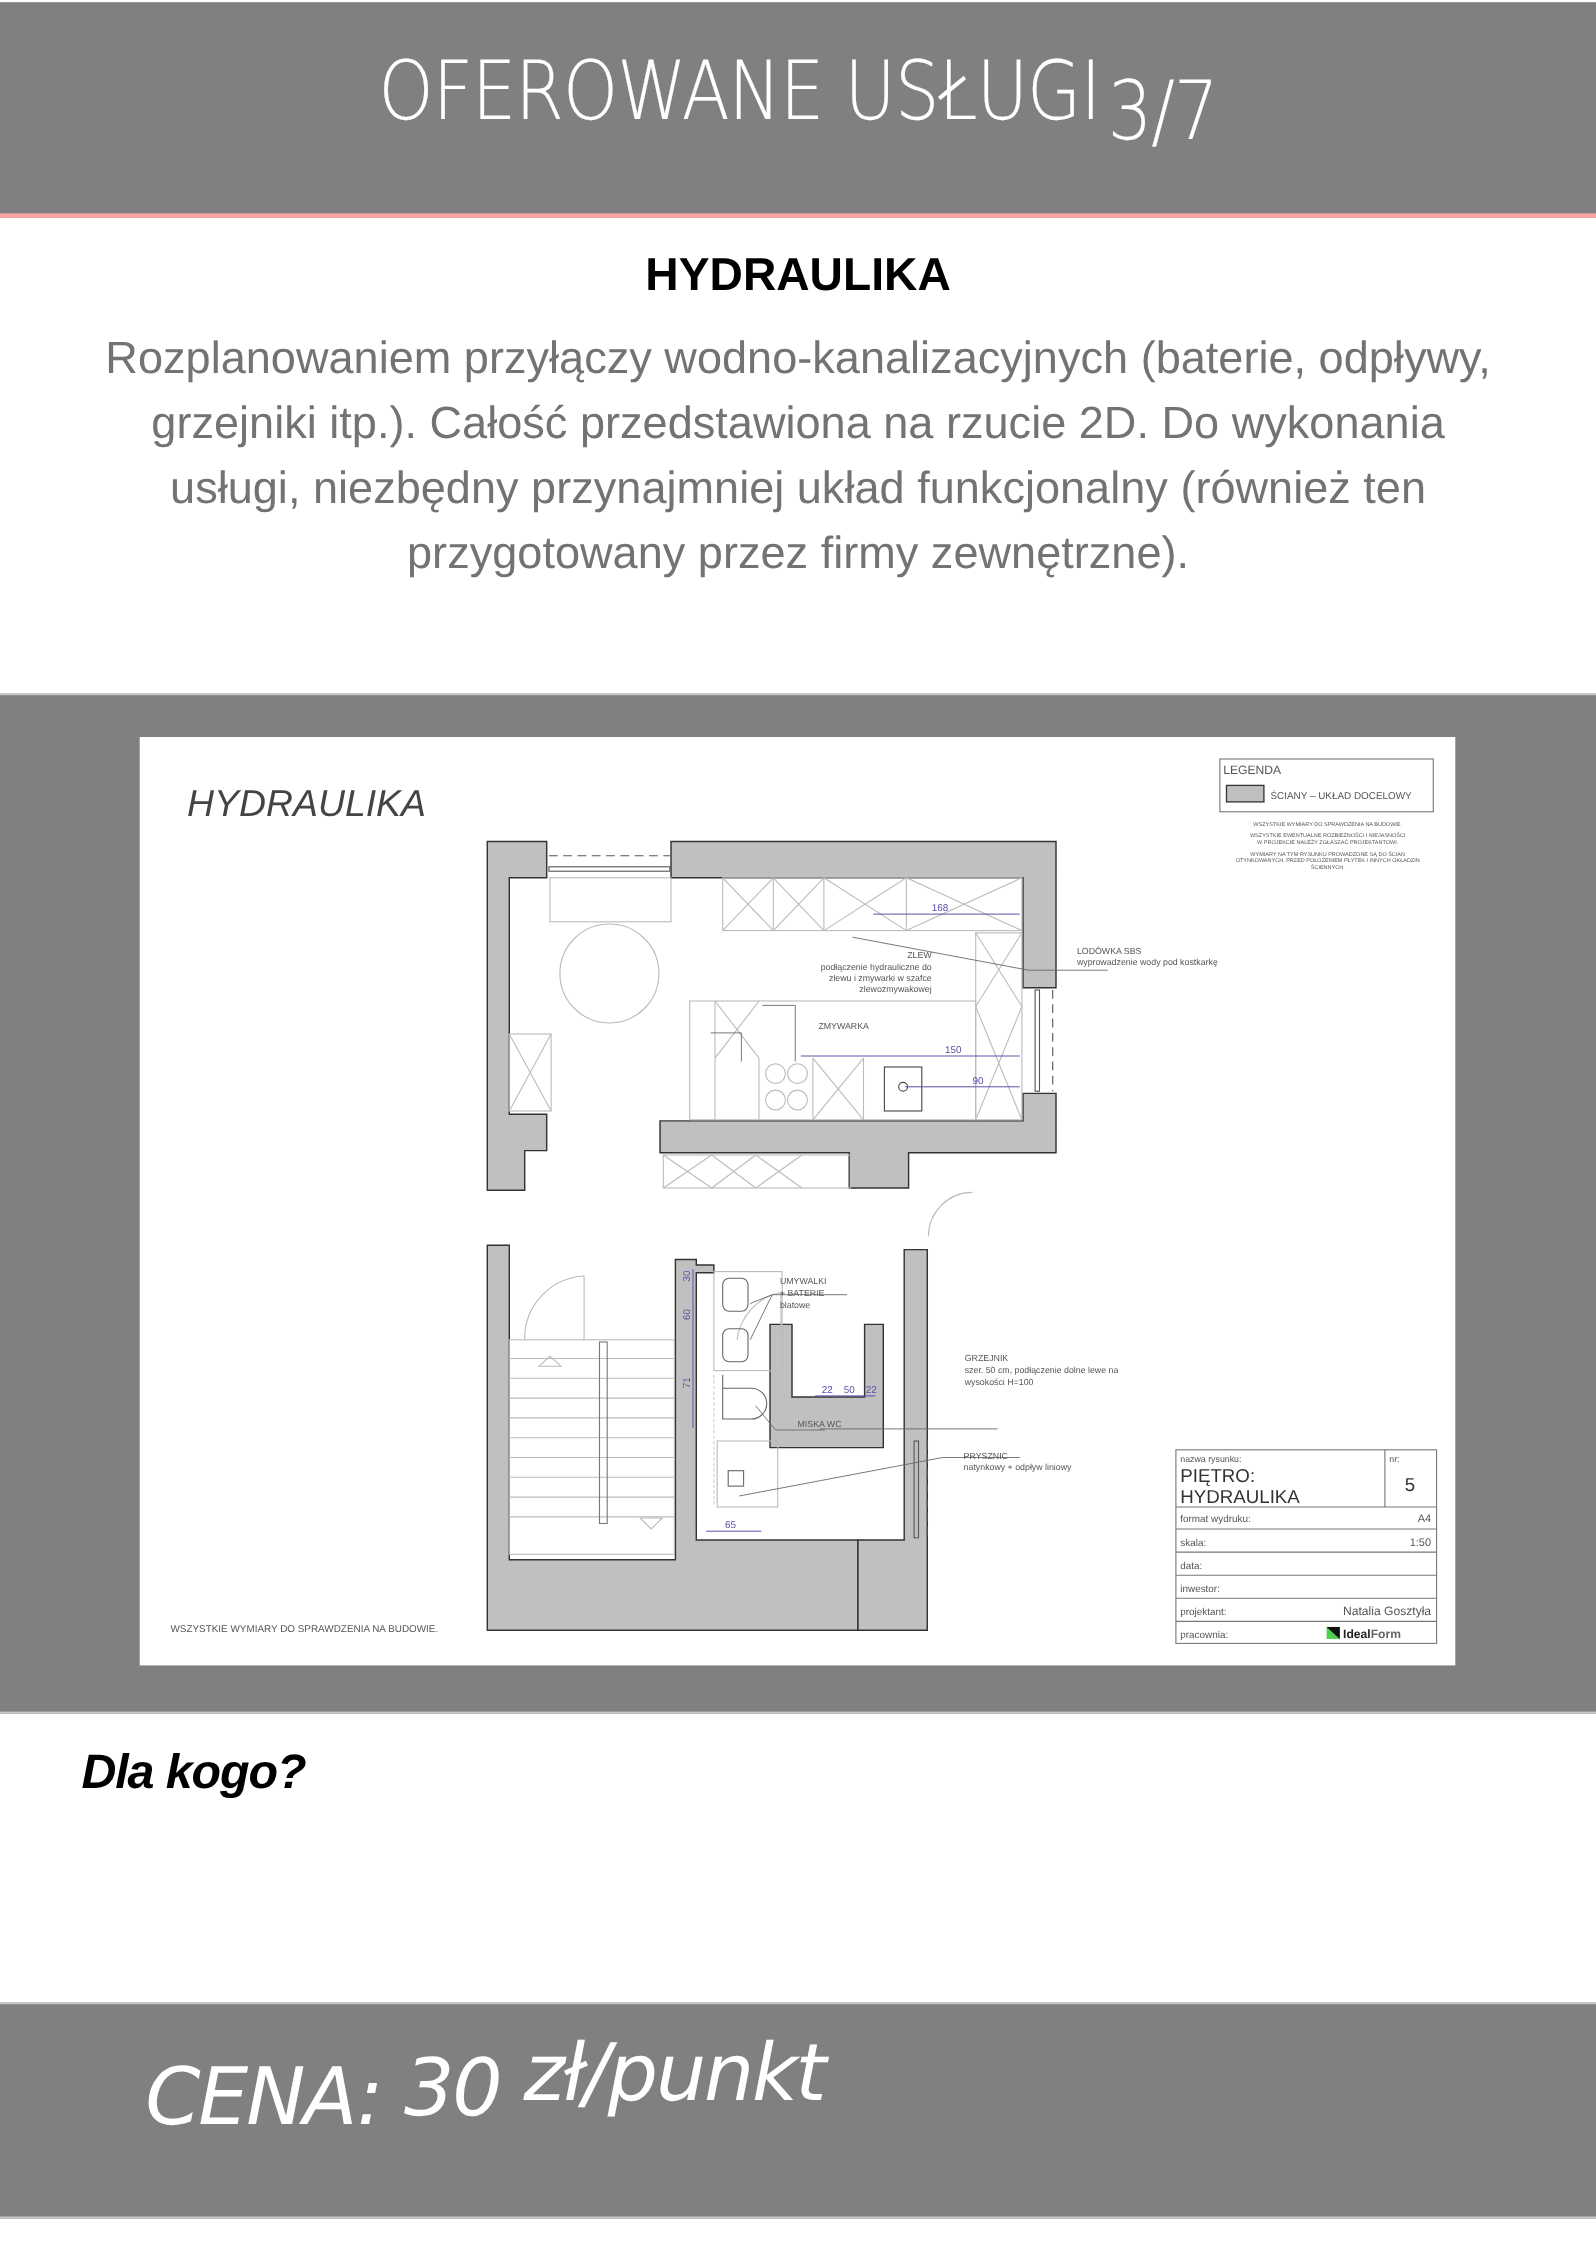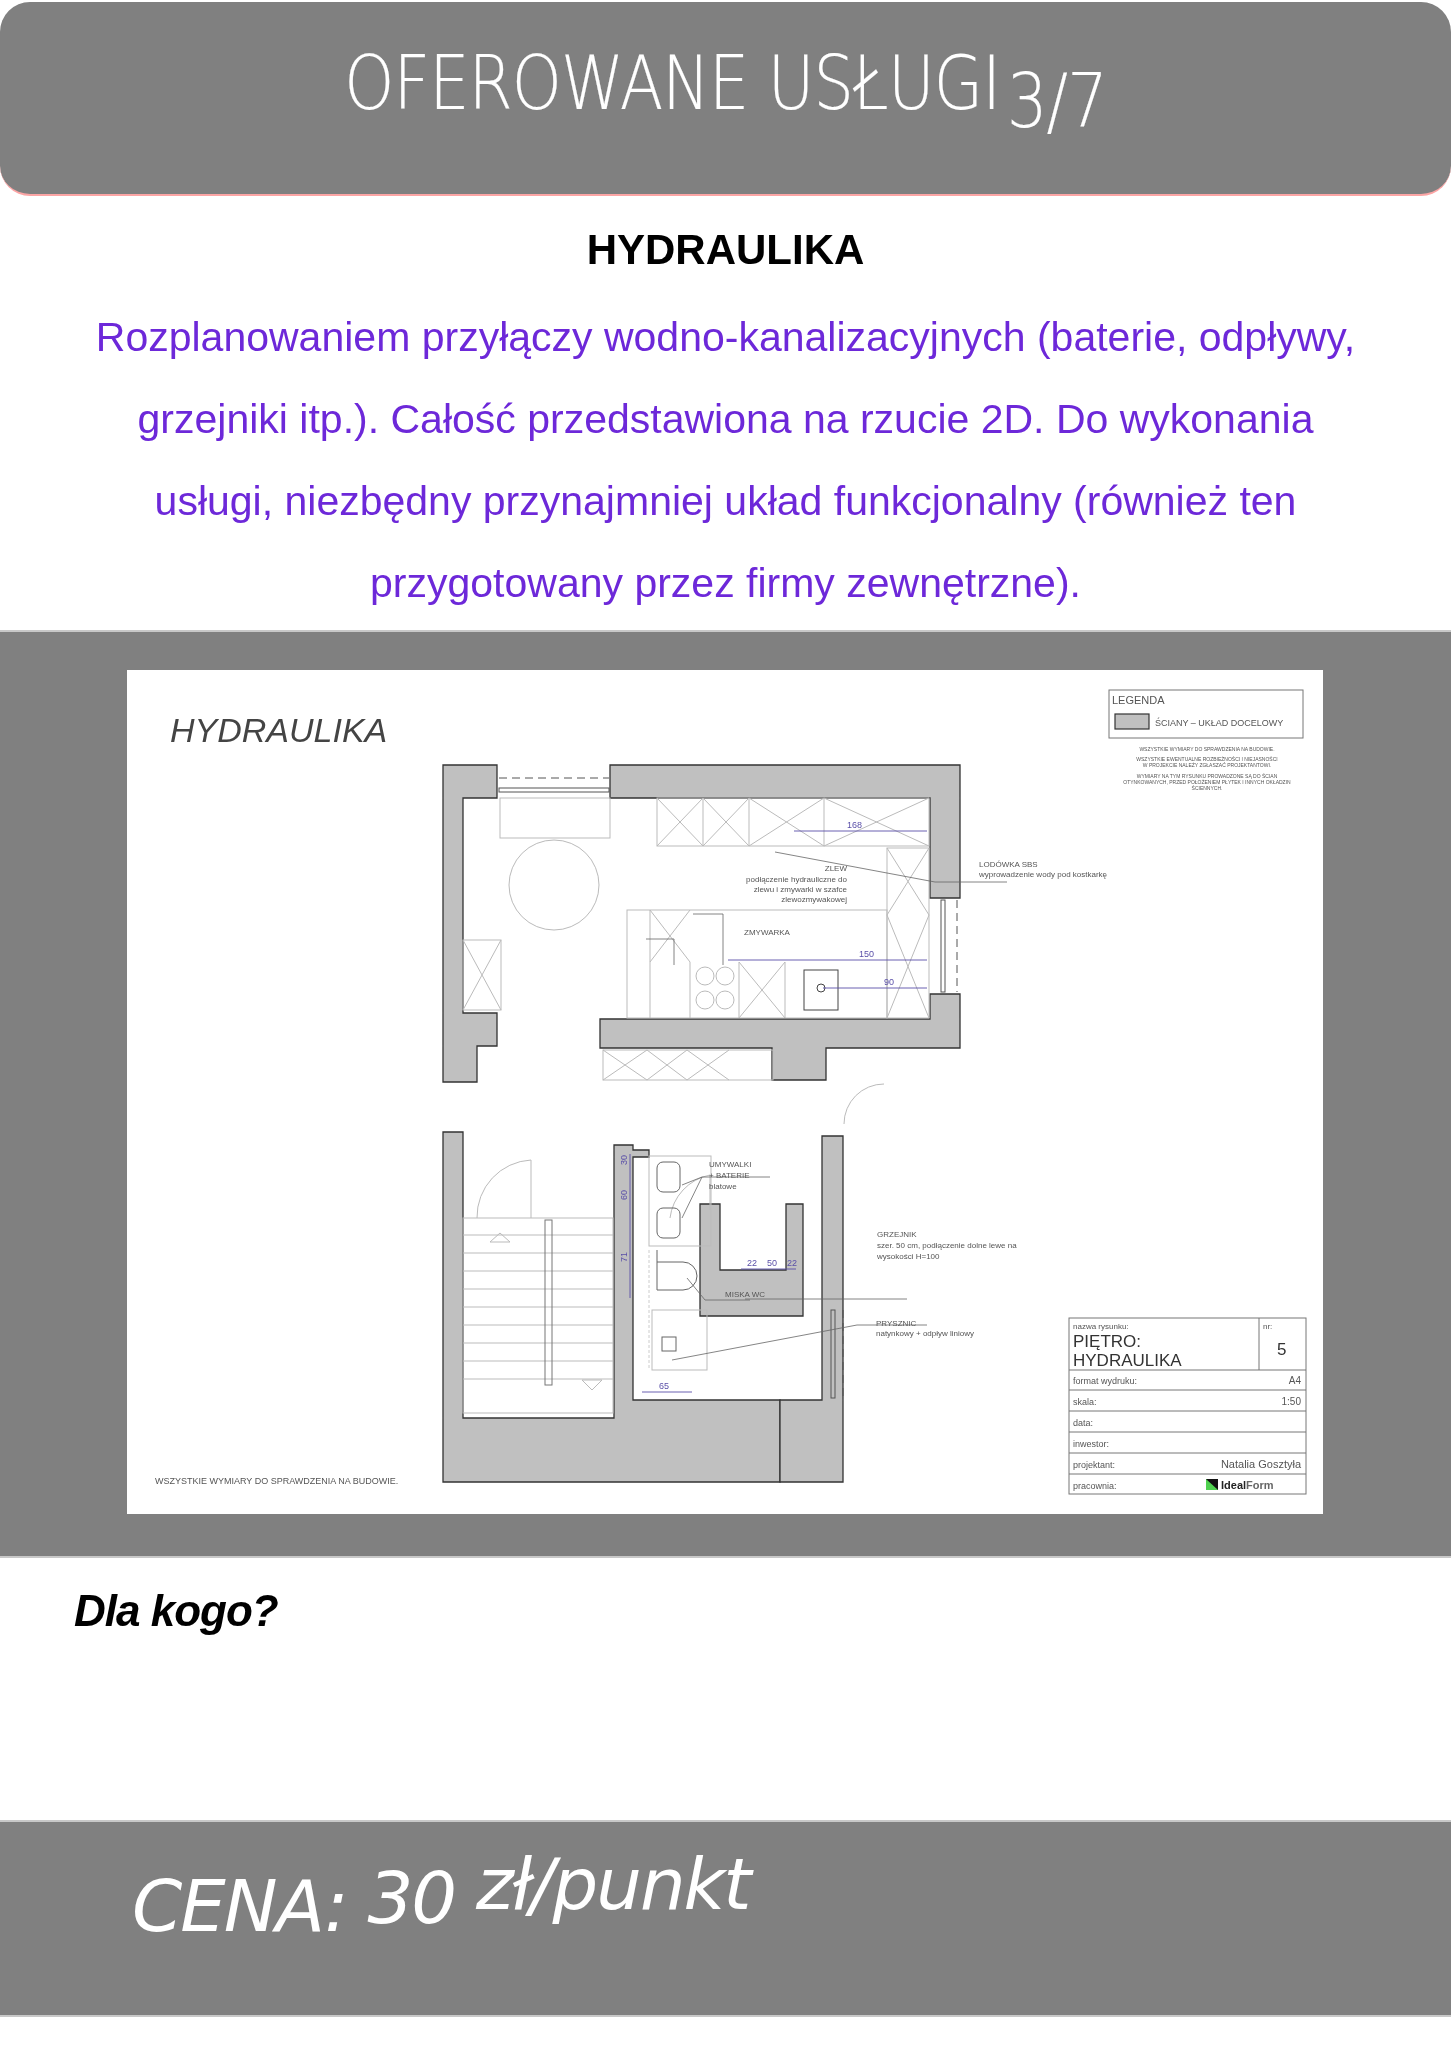--- a/index.html
+++ b/index.html
@@ -4,21 +4,21 @@
 <style>
   html, body { margin: 0; padding: 0; }
   body {
     width: 1451px; height: 2048px; position: relative; overflow: hidden;
     background: #ffffff;
     font-family: "Liberation Sans", "DejaVu Sans", sans-serif;
   }
   .band {
     position: absolute; left: 0; width: 1451px; background: #808080;
   }
-  .top-band { top: 2px; height: 192px; border-bottom: 2px solid #fca5a5; border-radius: 30px; }
+  .top-band { top: 2px; height: 192px; border-bottom: 4px solid #fca5a5; }
   .page-title {
     position: absolute; left: 0; width: 100%; top: 38px;
     text-align: center; color: #ffffff;
     font-family: "DejaVu Sans", sans-serif; font-weight: 200;
     font-size: 74px; letter-spacing: -1px;
     transform: scaleX(0.86); transform-origin: center;
     -webkit-text-stroke: 0.2px #ffffff; font-stretch: condensed;
   }
   .page-title .frac { font-size: 74px; position: relative; top: 18px; margin-left: 8px; }
 
@@ -26,21 +26,21 @@
     position: absolute; left: 0; top: 196px; width: 1451px; height: 434px;
   }
   .service-heading {
     position: absolute; top: 30px; left: 0; width: 100%; text-align: center;
     font-family: "Liberation Sans", sans-serif; font-weight: bold;
     font-size: 42px; color: #000;
   }
   .service-desc {
     position: absolute; top: 100px; left: 80px; width: 1291px;
     text-align: center; font-family: "Liberation Sans", sans-serif;
-    font-size: 41px; line-height: 82px; color: #6d28d9;
+    font-size: 41px; line-height: 59px; color: #737373;
   }
 
   .drawing-band { top: 630px; height: 924px; border-top: 2px solid #c8c8c8; border-bottom: 2px solid #c8c8c8; }
   .paper {
     position: absolute; left: 127px; top: 38px; width: 1196px; height: 844px;
     background: #ffffff;
   }
   .paper svg { position: absolute; left: 0; top: 0; }
 
   .audience {

